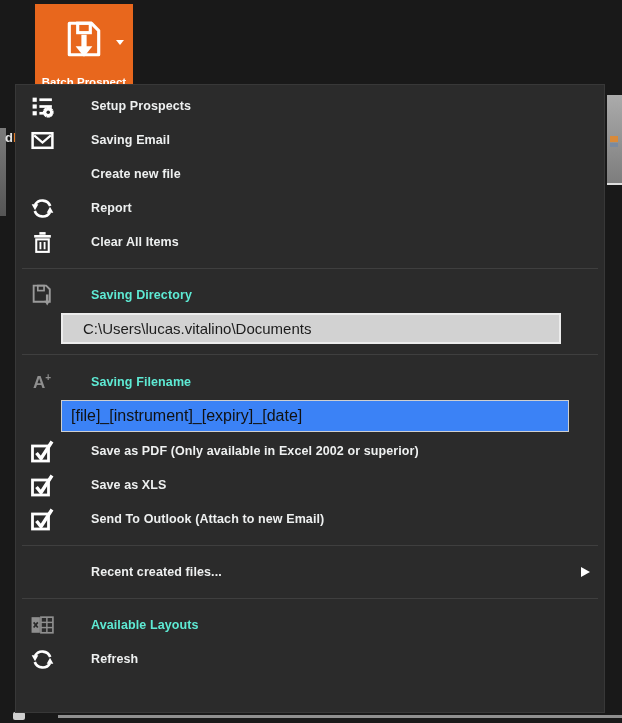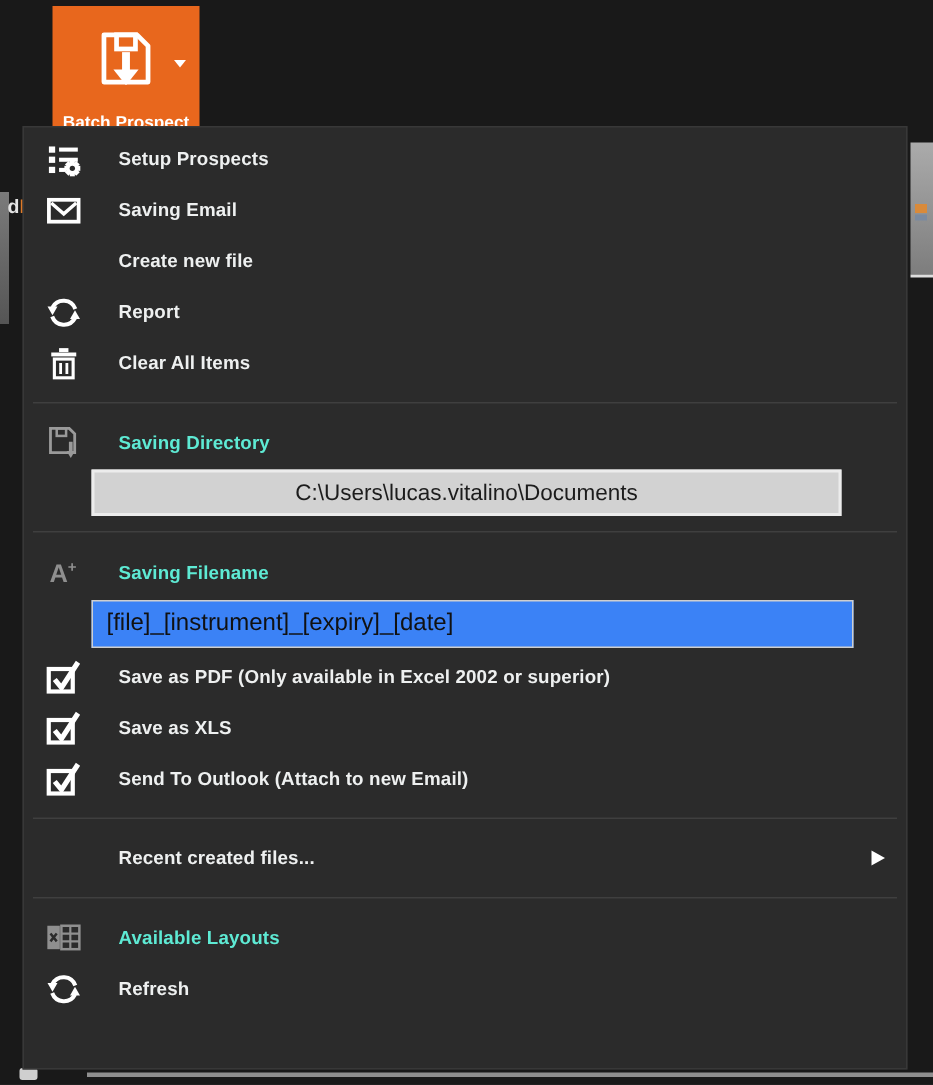--- a/index.html
+++ b/index.html
@@ -35,31 +35,31 @@
   .rib-btn .btn-label { color:#fff; font-size:11.5px; font-weight:600; padding-bottom:4px; white-space:nowrap; }
 
   
   .menu {
     position:absolute; left:15px; top:84px; width:590px; height:629px;
     background:#2b2b2b; border:1px solid #383838; padding-top:4px;
     display:flex; flex-direction:column;
   }
   .row { height:34px; display:flex; align-items:center; padding-left:13px; cursor:pointer; }
   .row .ic { width:26px; min-width:26px; height:26px; display:flex; align-items:center; justify-content:center; }
-  .row .lbl { margin-left:24px; color:#eef0f0; font-size:12.5px; font-weight:700; letter-spacing:.1px; white-space:nowrap; }
+  .row .lbl { margin-left:36px; color:#eef0f0; font-size:12.5px; font-weight:700; letter-spacing:.1px; white-space:nowrap; }
   .row.disabled { cursor:default; }
   .row.disabled .lbl { color:#5eead4; }
   .sep { height:1px; background:#3f3f3f; margin:9px 6px; }
   .sep.wide-gap { margin:10px 6px; }
 
   .input-row { padding:1px 0 0 45px; }
   .dir-input {
     width:500px; height:31px; background:#d2d2d2; border:2px solid #ececec;
     color:#1c1c1c; font-size:15px; font-family:"Liberation Sans",sans-serif;
-    padding:0 20px; outline:none;text-align:center;
+    padding:0 20px; outline:none;
   }
   .file-input {
     width:508px; height:32px; background:#3b82f6; border:1px solid #cfcfcf;
     color:#111; font-size:16px; font-family:"Liberation Sans",sans-serif;
     padding:0 9px; outline:none;
   }
   .aplus { color:#8f8f8f; font-size:17px; font-weight:700; line-height:1; }
   .aplus sup { font-size:10px; font-weight:700; vertical-align:super; }
   .submenu-arrow { margin-left:auto; margin-right:14px; width:0; height:0;
     border-top:5px solid transparent; border-bottom:5px solid transparent; border-left:9px solid #fff; }

